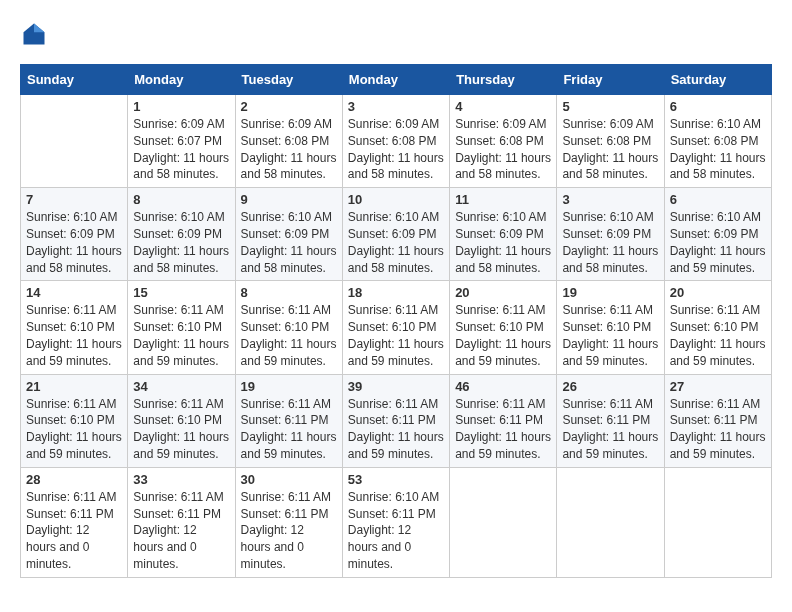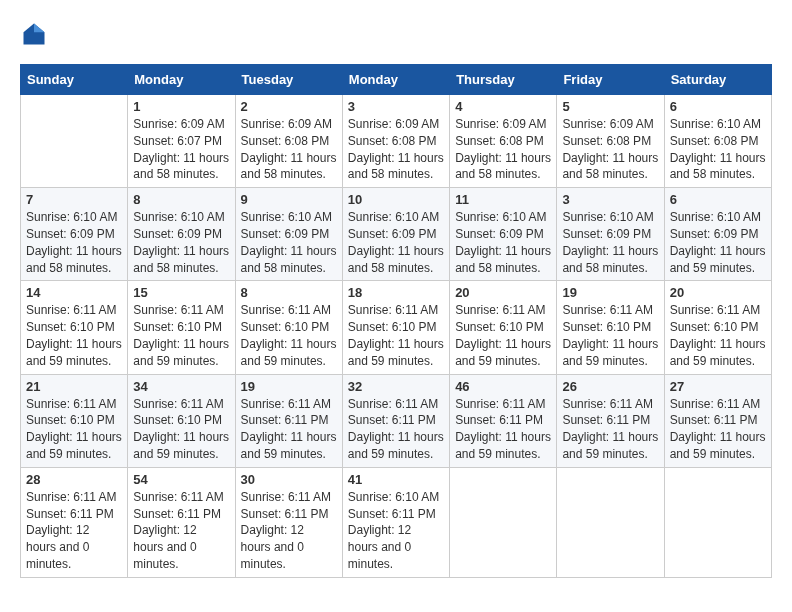--- a/index.html
+++ b/index.html
@@ -226,21 +226,21 @@
         </td>
         <td>
           <span class="day-num">34</span>
           <div class="day-info">Sunrise: 6:11 AM<br>Sunset: 6:10 PM<br>Daylight: 11 hours and 59 minutes.</div>
         </td>
         <td>
           <span class="day-num">19</span>
           <div class="day-info">Sunrise: 6:11 AM<br>Sunset: 6:11 PM<br>Daylight: 11 hours and 59 minutes.</div>
         </td>
         <td>
-          <span class="day-num">32</span>
+          <span class="day-num">39</span>
           <div class="day-info">Sunrise: 6:11 AM<br>Sunset: 6:11 PM<br>Daylight: 11 hours and 59 minutes.</div>
         </td>
         <td>
           <span class="day-num">46</span>
           <div class="day-info">Sunrise: 6:11 AM<br>Sunset: 6:11 PM<br>Daylight: 11 hours and 59 minutes.</div>
         </td>
         <td>
           <span class="day-num">26</span>
           <div class="day-info">Sunrise: 6:11 AM<br>Sunset: 6:11 PM<br>Daylight: 11 hours and 59 minutes.</div>
         </td>
@@ -248,29 +248,29 @@
           <span class="day-num">27</span>
           <div class="day-info">Sunrise: 6:11 AM<br>Sunset: 6:11 PM<br>Daylight: 11 hours and 59 minutes.</div>
         </td>
       </tr>
       <tr>
         <td>
           <span class="day-num">28</span>
           <div class="day-info">Sunrise: 6:11 AM<br>Sunset: 6:11 PM<br>Daylight: 12 hours and 0 minutes.</div>
         </td>
         <td>
-          <span class="day-num">54</span>
+          <span class="day-num">33</span>
           <div class="day-info">Sunrise: 6:11 AM<br>Sunset: 6:11 PM<br>Daylight: 12 hours and 0 minutes.</div>
         </td>
         <td>
           <span class="day-num">30</span>
           <div class="day-info">Sunrise: 6:11 AM<br>Sunset: 6:11 PM<br>Daylight: 12 hours and 0 minutes.</div>
         </td>
         <td>
-          <span class="day-num">41</span>
+          <span class="day-num">53</span>
           <div class="day-info">Sunrise: 6:10 AM<br>Sunset: 6:11 PM<br>Daylight: 12 hours and 0 minutes.</div>
         </td>
         <td class="empty-cell"></td>
         <td class="empty-cell"></td>
         <td class="empty-cell"></td>
       </tr>
     </tbody>
 </table>
 
 </body></html>

